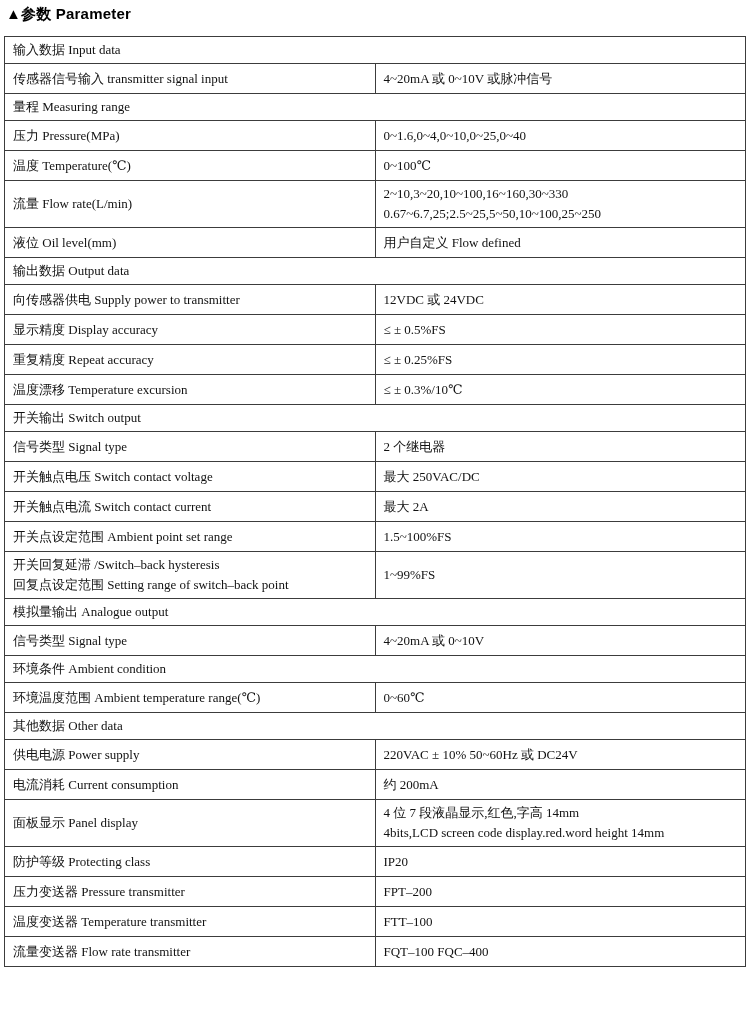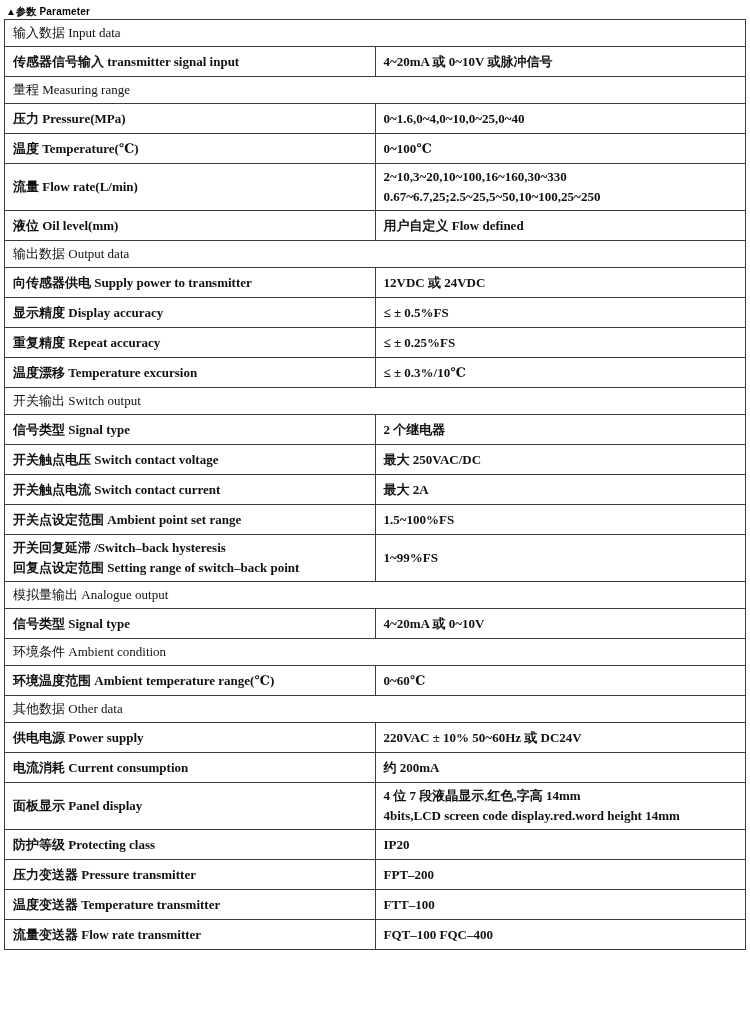--- a/index.html
+++ b/index.html
@@ -9,24 +9,25 @@
     color: #000000;
     font-family: "Liberation Serif", "DejaVu Serif", serif;
   }
   .page {
     width: 750px;
     min-height: 1031px;
     padding: 3px 4px 6px 4px;
   }
   .title {
     font-family: "Liberation Sans", "DejaVu Sans", sans-serif;
-    font-size: 10px;
+    font-size: 15px;
     font-weight: bold;
     color: #000000;
     padding: 2px 0 0 2px;
+    margin-bottom: 12px;
     letter-spacing: 0.2px;
   }
   table.param-table {
     width: 742px;
     border-collapse: collapse;
     table-layout: fixed;
   }
   table.param-table td {
     border: 1px solid #3c3c3c;
     font-size: 13px;
@@ -42,21 +43,20 @@
     width: 367px;
     height: 30px;
   }
   td.value-cell {
     height: 30px;
     margin-top: 29px;
   }
   .cell-line {
     line-height: 20px;
     white-space: nowrap;
-    font-weight: bold;
   }
 </style>
 </head>
 <body>
 
 <div class="page">
   <div class="title">▲参数 Parameter</div>
   <table class="param-table">
     <tbody id="table-body">
         <tr>

